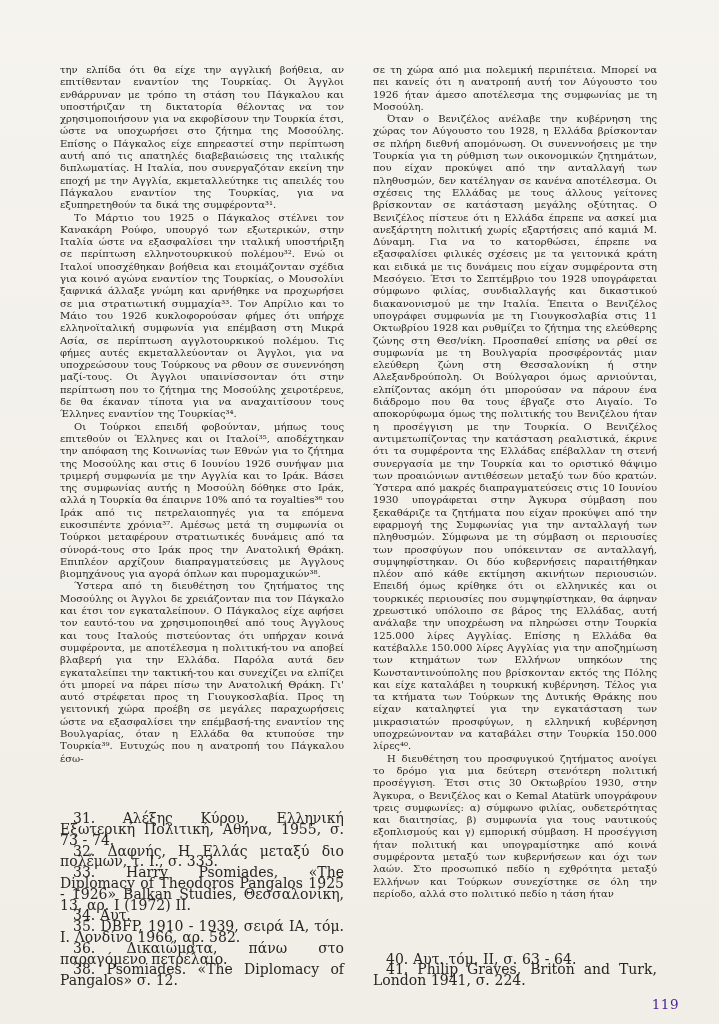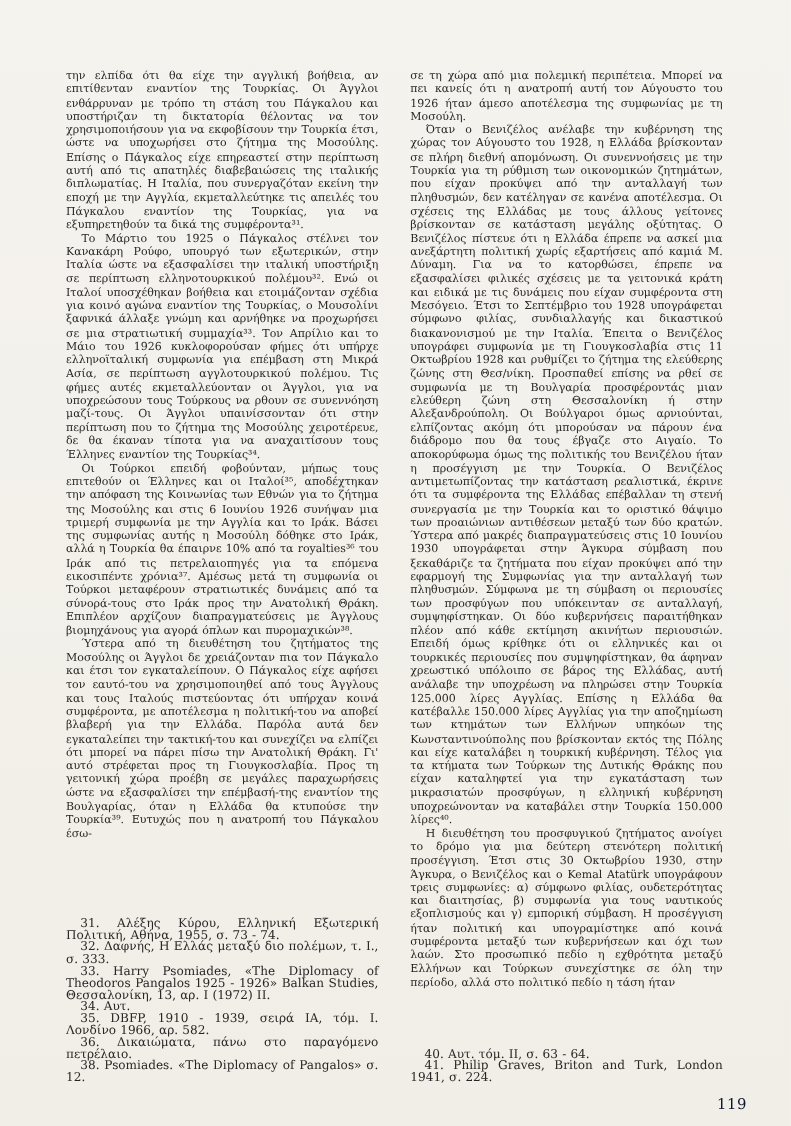--- a/index.html
+++ b/index.html
@@ -37,32 +37,32 @@
     line-height: 12.3px;
     word-spacing: 0.5px;
   }
   .main-text p.indent { text-indent: 14px; }
   .footnotes {
     margin-top: auto;
   }
   .footnotes p {
     margin: 0;
     text-align: justify;
-    font-size: 11px;
+    font-size: 14px;
     line-height: 10.8px;
     text-indent: 13px;
     word-spacing: 0.3px;
   }
   .page-number {
     position: absolute;
     right: 40px;
     bottom: 12px;
     font-size: 13.5px;
     letter-spacing: 0.5px;
-    color: #0f172a;
+    color: #4c1d95;
   }
 </style>
 </head>
 <body>
 
 <div class="page-body">
 
   <div class="col col-left">
     <div class="main-text">
       <p>την ελπίδα ότι θα είχε την αγγλική βοήθεια, αν επιτίθενταν εναντίον της Τουρκίας. Οι Άγγλοι ενθάρρυναν με τρόπο τη στάση του Πάγκαλου και υποστήριζαν τη δικτατορία θέλοντας να τον χρησιμοποιήσουν για να εκφοβίσουν την Τουρκία έτσι, ώστε να υποχωρήσει στο ζήτημα της Μοσούλης. Επίσης ο Πάγκαλος είχε επηρεαστεί στην περίπτωση αυτή από τις απατηλές διαβεβαιώσεις της ιταλικής διπλωματίας. Η Ιταλία, που συνεργαζόταν εκείνη την εποχή με την Αγγλία, εκμεταλλεύτηκε τις απειλές του Πάγκαλου εναντίον της Τουρκίας, για να εξυπηρετηθούν τα δικά της συμφέροντα³¹.</p>

